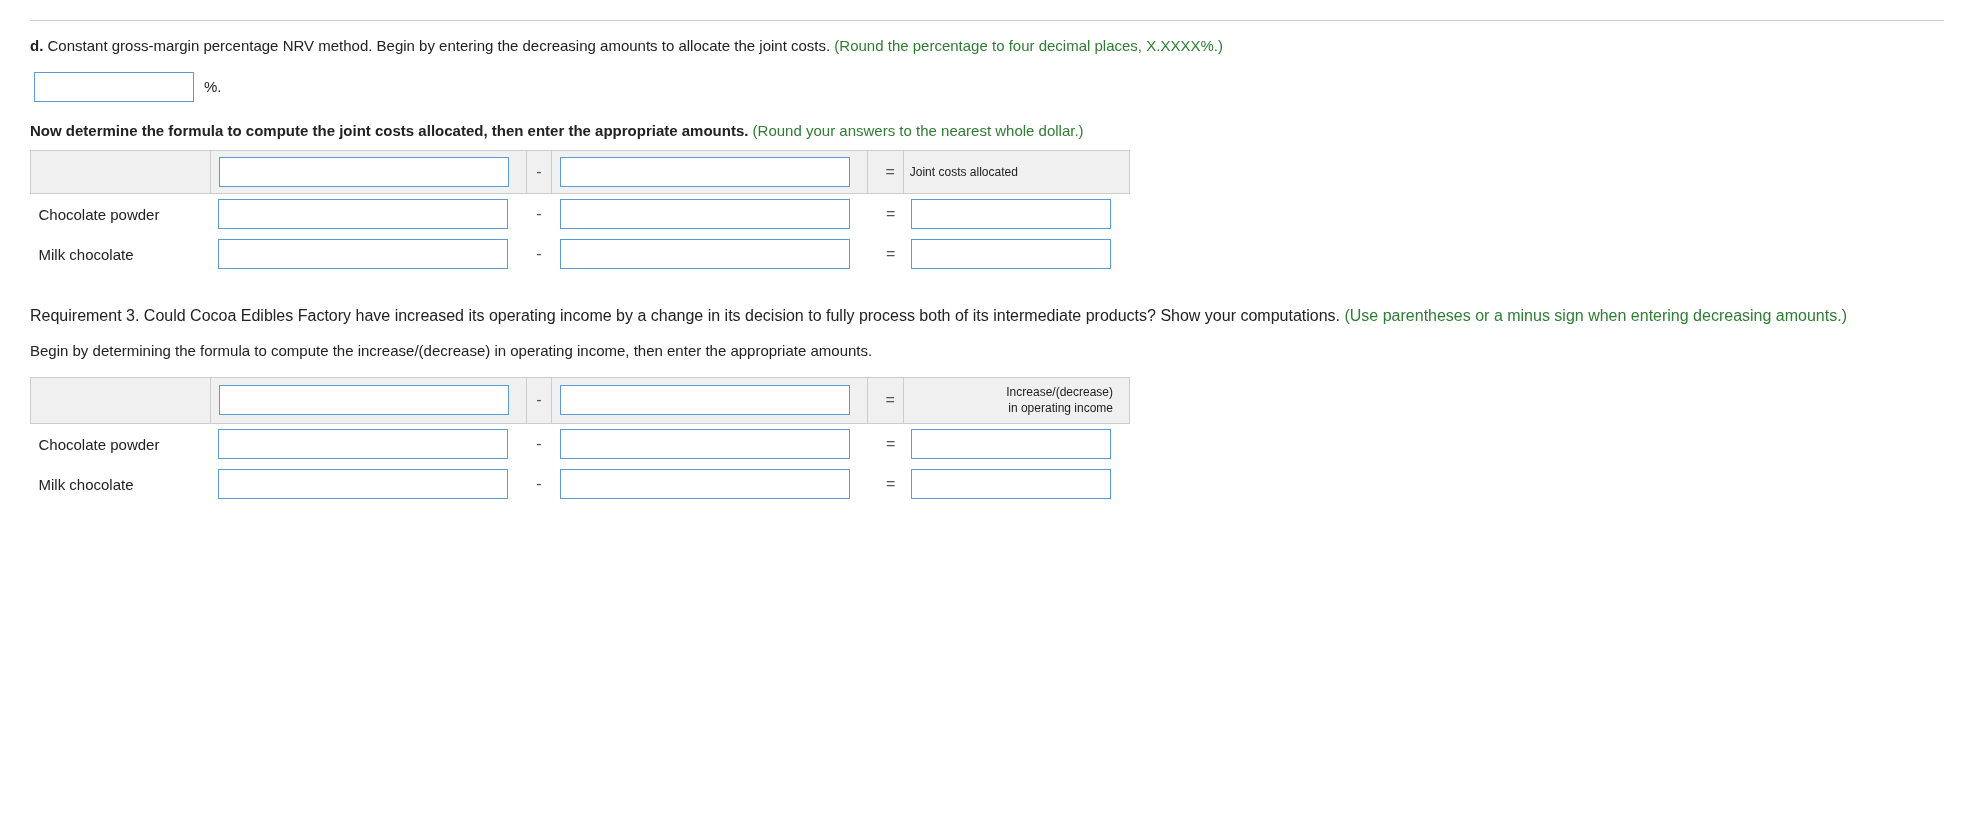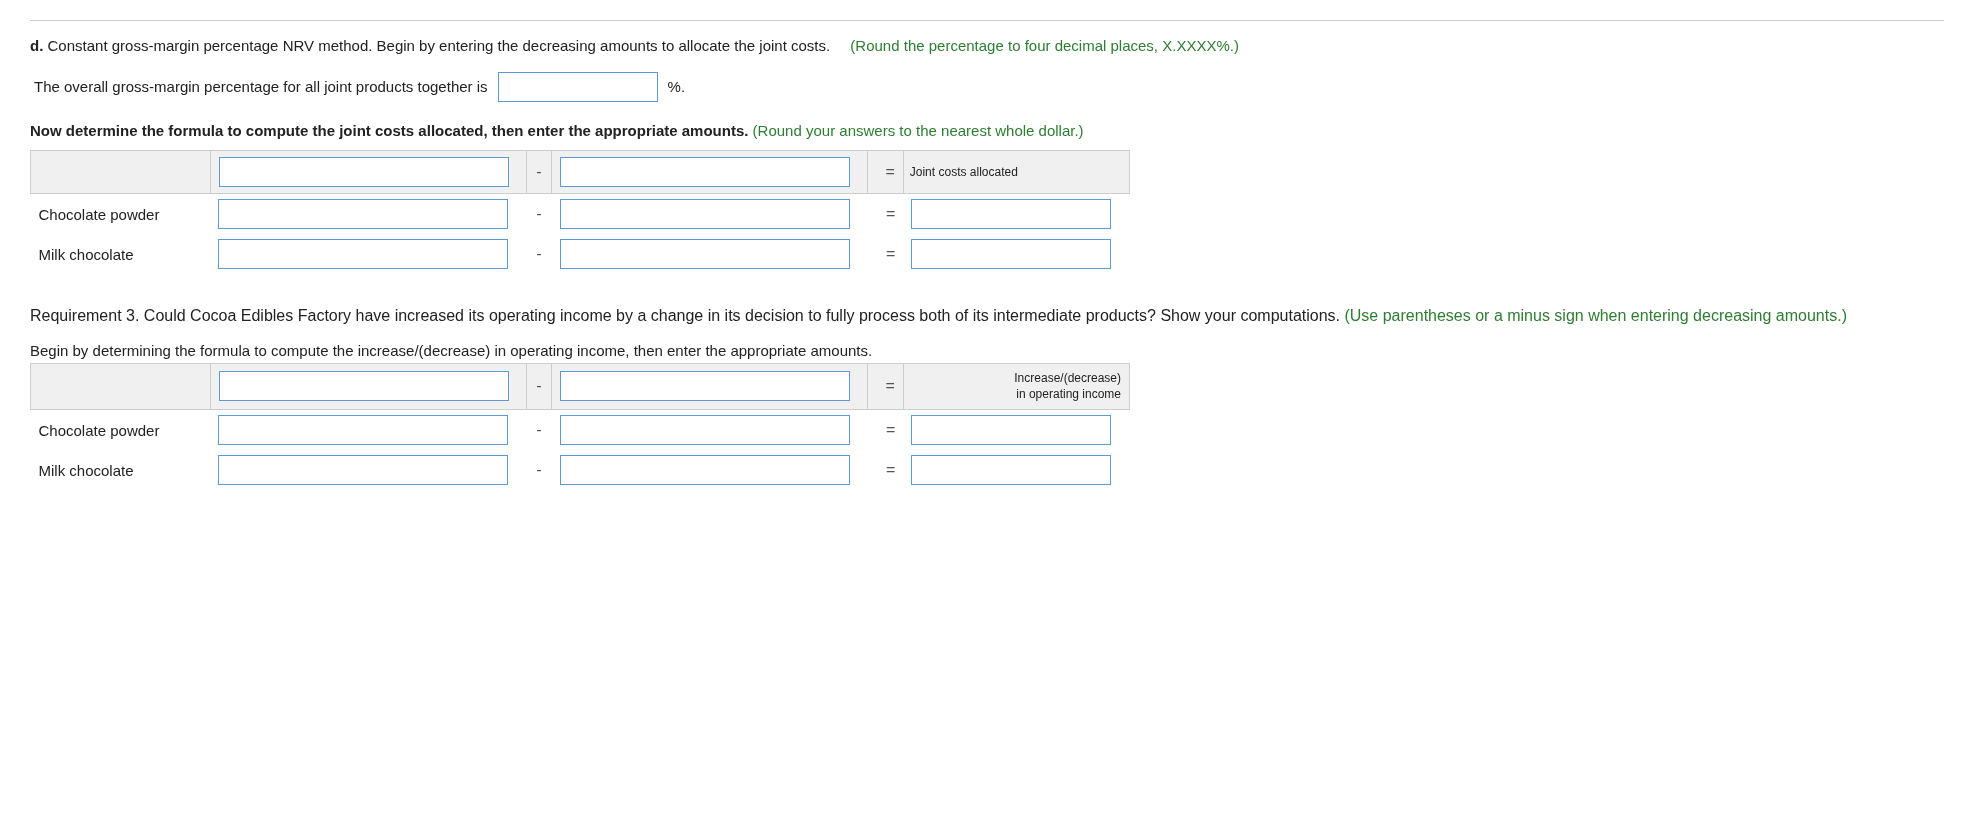--- a/index.html
+++ b/index.html
@@ -11,21 +11,21 @@
       padding: 20px 30px;
       max-width: 1974px;
     }
 
     .section-d-header {
       font-size: 15px;
       margin-bottom: 14px;
       line-height: 1.5;
     }
     .section-d-header .bold { font-weight: bold; }
-    .section-d-header .green { color: #2e7d32; margin-left: 16px; }
+    .section-d-header .green { color: #2e7d32; }
 
     .gross-margin-line {
       display: flex;
       align-items: center;
       gap: 10px;
       margin-bottom: 18px;
       font-size: 15px;
       padding-left: 4px;
     }
 
@@ -121,20 +121,21 @@
 
     .req3-header {
       font-size: 16px;
       margin-bottom: 12px;
       line-height: 1.5;
     }
     .req3-header .green { color: #2e7d32; }
 
     .begin-note {
       font-size: 15px;
+      margin-bottom: 14px;
       line-height: 1.5;
     }
 
     
     .top-divider {
       border: none;
       border-top: 1px solid #ccc;
       margin-bottom: 14px;
     }
 
@@ -142,34 +143,33 @@
       height: 10px;
     }
 
     
     .inc-dec-table .header-row td {
       background: #f0f0f0;
       border: 1px solid #ccc;
     }
     .inc-dec-table .header-row .header-two-line {
       text-align: right;
-      padding-right: 8px;
+      padding-right: 16px;
     }
   </style>
 </head>
 <body>
 
 <hr class="top-divider">
 
 <p class="section-d-header">
   <span class="bold">d.</span><span> Constant gross-margin percentage NRV method. Begin by entering the decreasing amounts to allocate the joint costs.</span><span class="green"> (Round  the percentage to four decimal places, X.XXXX%.)</span>
 </p>
 
 <div class="gross-margin-line">
-  <span>The overall gross-margin percentage for all joint products together is</span>
   <input type="text" style="">
   <span>%.</span>
 </div>
 
 <p class="round-note">
   <strong>Now determine the formula to compute the joint costs allocated, then enter the appropriate amounts.</strong><span class="green"> (Round your answers to the nearest whole dollar.)</span>
 </p>
 
 <table class="formula-table">
   <colgroup>

